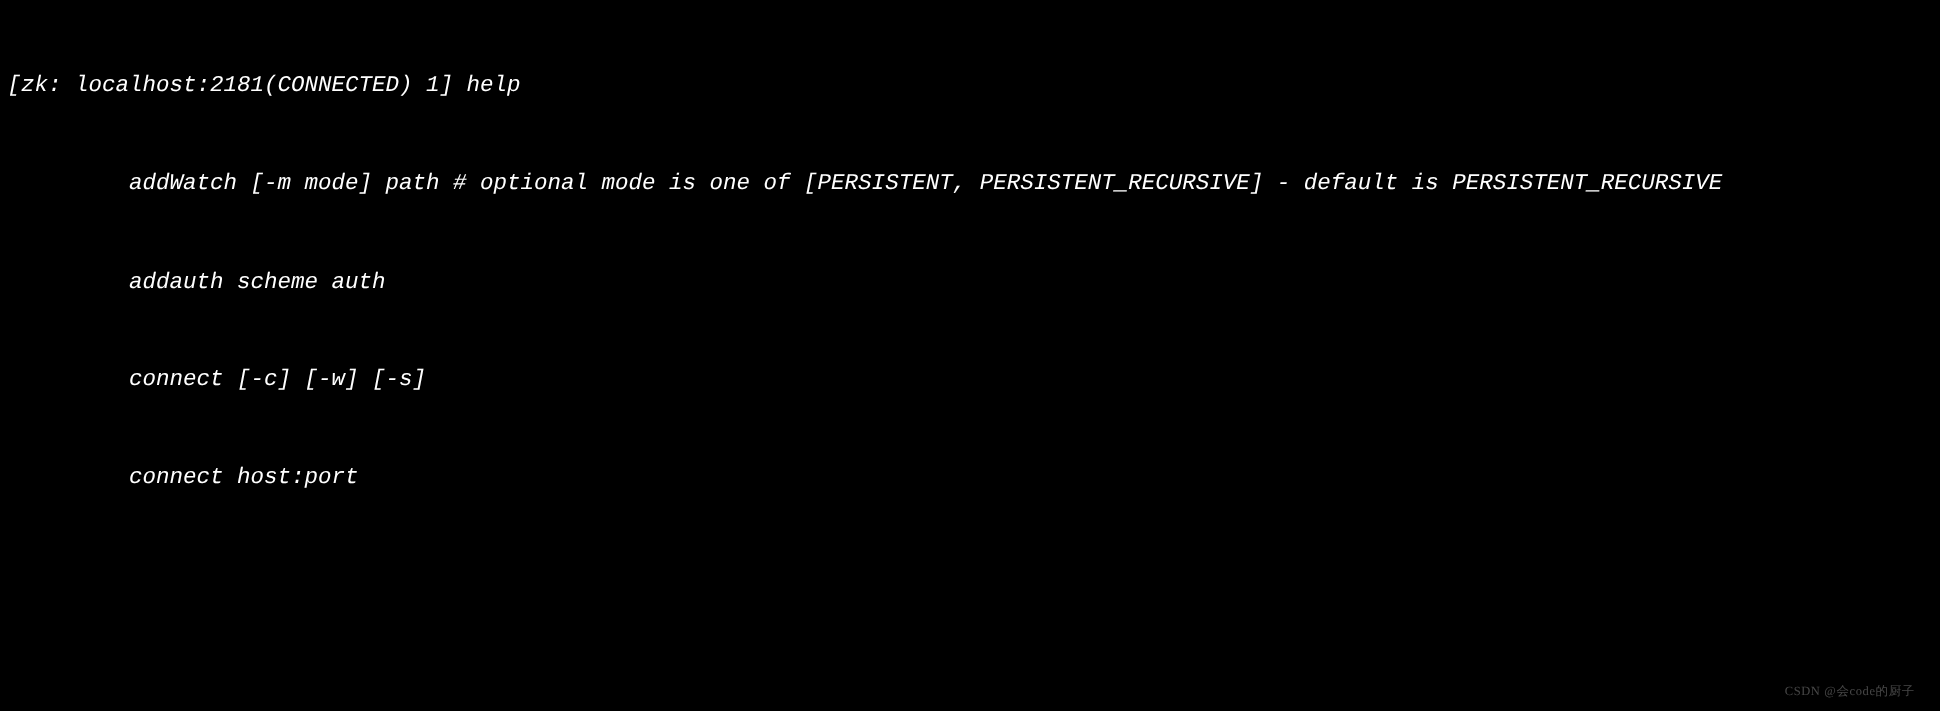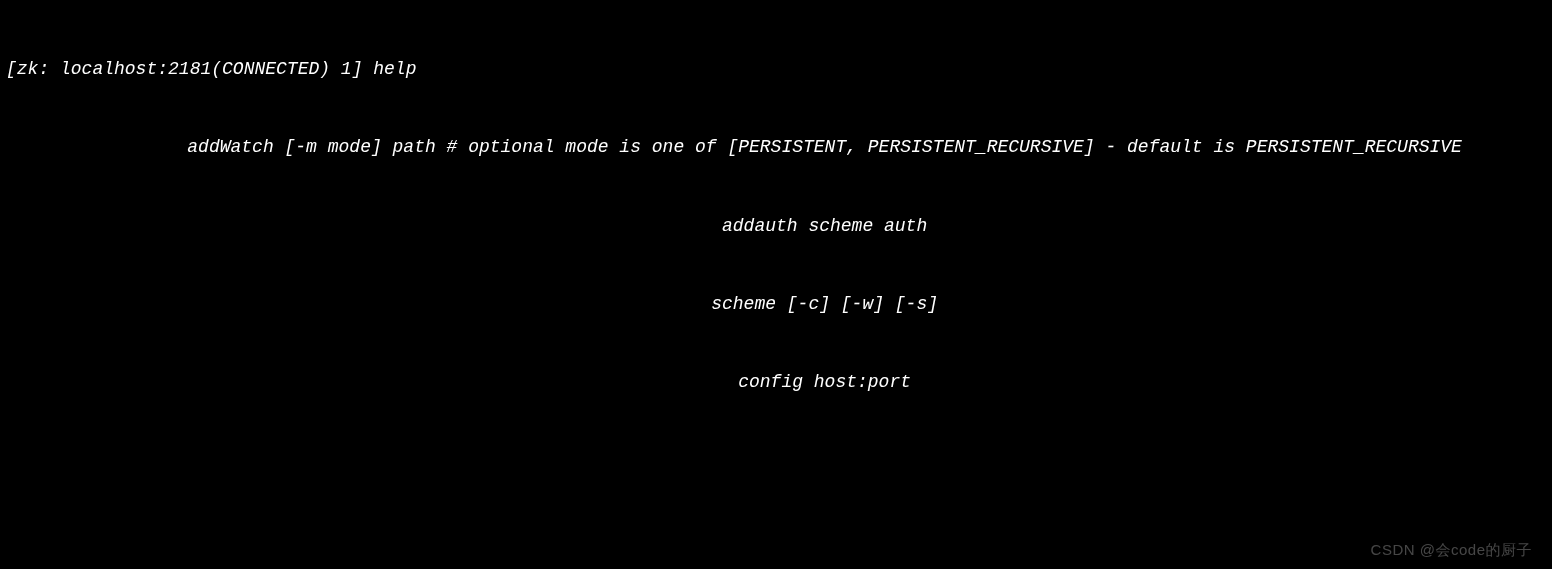--- a/index.html
+++ b/index.html
@@ -22,41 +22,40 @@
     .terminal {
       white-space: pre;
       word-wrap: normal;
     }
     .line {
       display: block;
       font-style: italic;
     }
     .indent {
       padding-left: 9ch;
-      text-align: center;
     }
     .watermark {
       position: absolute;
       bottom: 8px;
       right: 20px;
       color: rgba(200, 200, 200, 0.35);
-      font-family: Liberation Sans, sans-serif;
-      font-size: 15px;
+      font-family: Liberation Serif, serif;
+      font-size: 10px;
       letter-spacing: 0.5px;
     }
   </style>
 </head>
 <body>
 
 <div class="terminal">
   <span class="line">[zk: localhost:2181(CONNECTED) 1] help</span>
   <span class="line indent">addWatch [-m mode] path # optional mode is one of [PERSISTENT, PERSISTENT_RECURSIVE] - default is PERSISTENT_RECURSIVE</span>
   <span class="line indent">addauth scheme auth</span>
-  <span class="line indent">scheme [-c] [-w] [-s]</span>
-  <span class="line indent">config host:port</span>
+  <span class="line indent">connect [-c] [-w] [-s]</span>
+  <span class="line indent">connect host:port</span>
   
   
   
   
   
   
   
   
   
   

